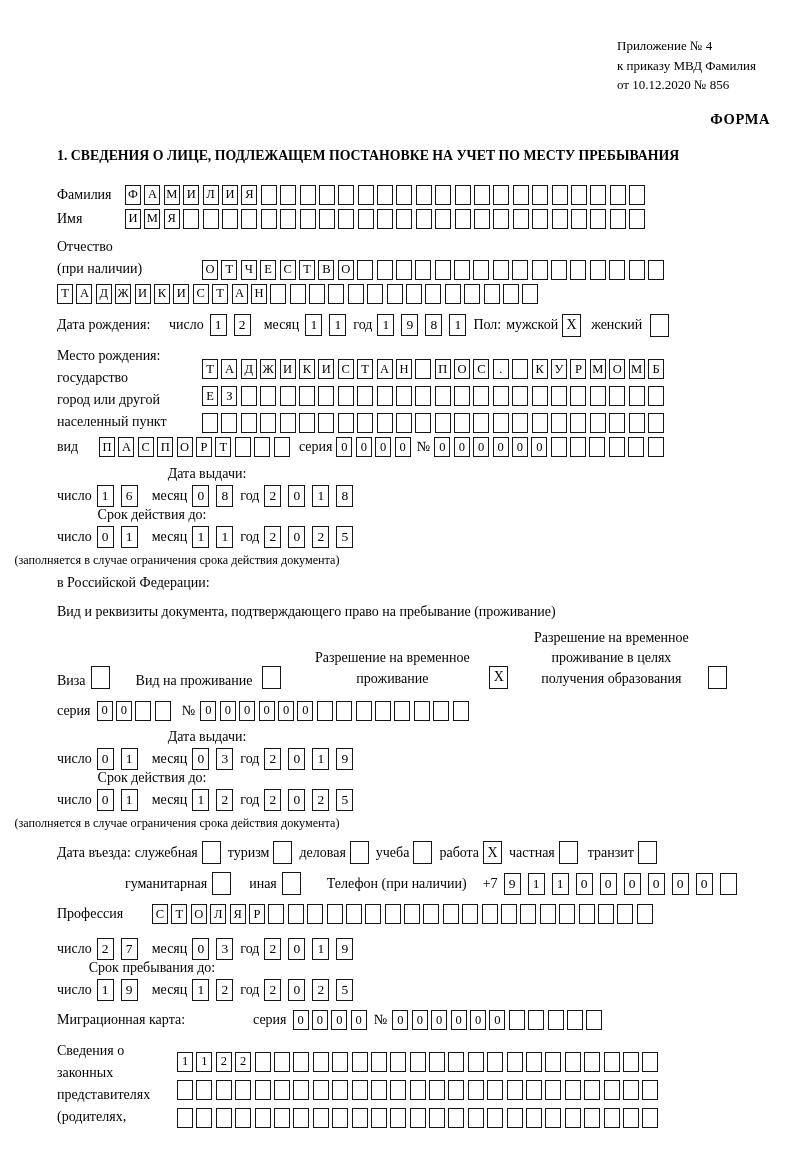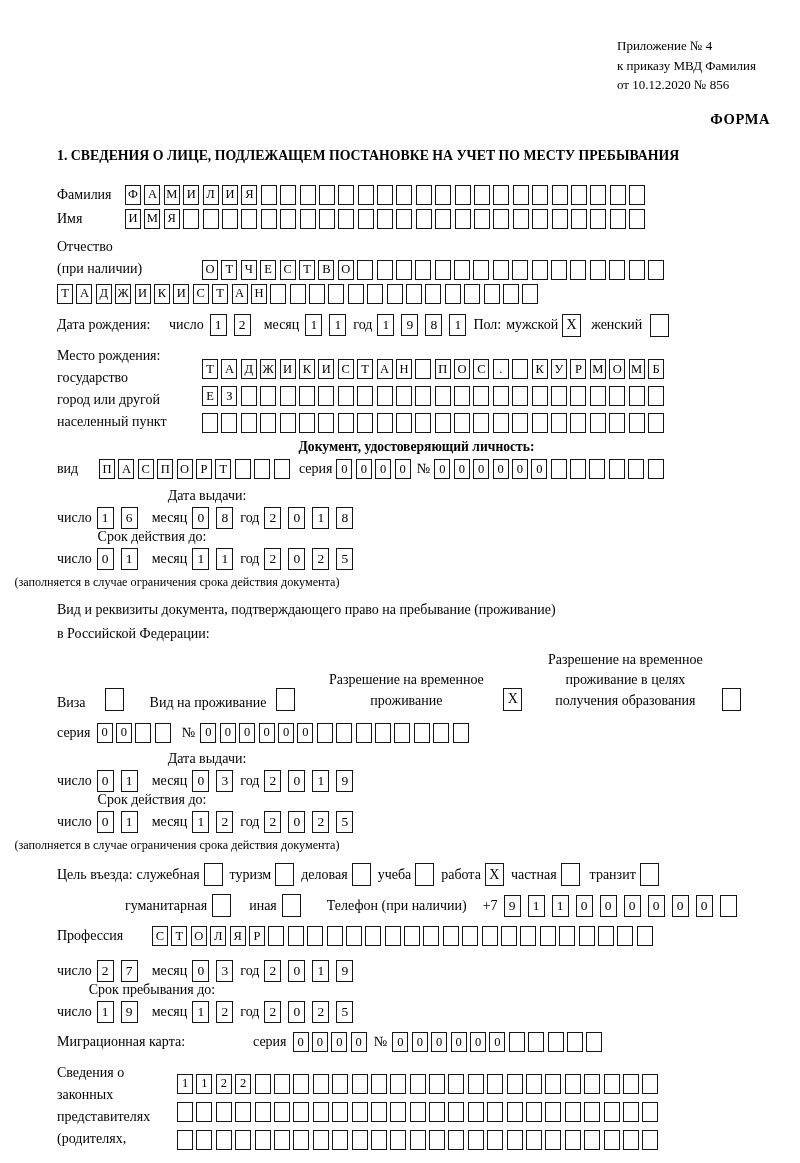--- a/index.html
+++ b/index.html
@@ -297,21 +297,20 @@
           <span class="cell"></span>
           <span class="cell"></span>
           <span class="cell"></span>
           <span class="cell"></span>
           <span class="cell"></span>
           <span class="cell"></span>
         </div>
     </div>
   </div>
 
-  <div class="doc-header">Документ, удостоверяющий личность:</div>
 
   <div class="frow vcenter" style="margin-top:3px">
     <span class="flabel" style="width:42px">вид</span>
     <span class="cells">
         <span class="cell">П</span>
         <span class="cell">А</span>
         <span class="cell">С</span>
         <span class="cell">П</span>
         <span class="cell">О</span>
         <span class="cell">Р</span>
@@ -385,25 +384,25 @@
             <span class="cell">2</span>
             <span class="cell">0</span>
             <span class="cell">2</span>
             <span class="cell">5</span>
           </span>
       </div>
       <div class="note dp-note">(заполняется в случае ограничения срока действия документа)</div>
     </div>
   </div>
 
+  <div class="plain" style="margin-top:3px">в Российской Федерации:</div>
   <div class="plain" style="margin-top:8px">Вид и реквизиты документа, подтверждающего право на пребывание (проживание)</div>
-  <div class="plain" style="margin-top:3px">в Российской Федерации:</div>
 
   <div class="frow" style="margin-top:6px">
-    <span class="dlabel" style="margin-right:19px">Виза</span>
+    <span class="dlabel" style="margin-right:5px">Виза</span>
     <span class="cbox"></span>
     <span class="dlabel" style="margin:0 10px 0 26px">Вид на проживание</span>
     <span class="cbox"></span>
     <div class="opt-multi" style="width:178px; margin-left:22px">Разрешение на временное проживание</div>
     <span class="cbox" style="margin-left:8px">X</span>
     <div class="opt-multi" style="width:182px; margin-left:12px">Разрешение на временное проживание в целях получения образования</div>
     <span class="cbox" style="margin-left:6px"></span>
   </div>
 
   <div class="frow vcenter" style="margin-top:12px">
@@ -475,21 +474,21 @@
             <span class="cell">0</span>
             <span class="cell">2</span>
             <span class="cell">5</span>
           </span>
       </div>
       <div class="note dp-note">(заполняется в случае ограничения срока действия документа)</div>
     </div>
   </div>
 
   <div class="frow vcenter" style="margin-top:10px">
-    <span class="dlabel" style="margin-right:4px">Цель въезда:</span>
+    <span class="dlabel" style="margin-right:4px">Дата въезда:</span>
     <span class="dlabel" style="margin-right:4px">служебная</span>
     <span class="cbox"></span>
     <span class="dlabel" style="margin:0 4px 0 7px">туризм</span>
     <span class="cbox"></span>
     <span class="dlabel" style="margin:0 4px 0 7px">деловая</span>
     <span class="cbox"></span>
     <span class="dlabel" style="margin:0 4px 0 7px">учеба</span>
     <span class="cbox"></span>
     <span class="dlabel" style="margin:0 4px 0 7px">работа</span>
     <span class="cbox">X</span>

